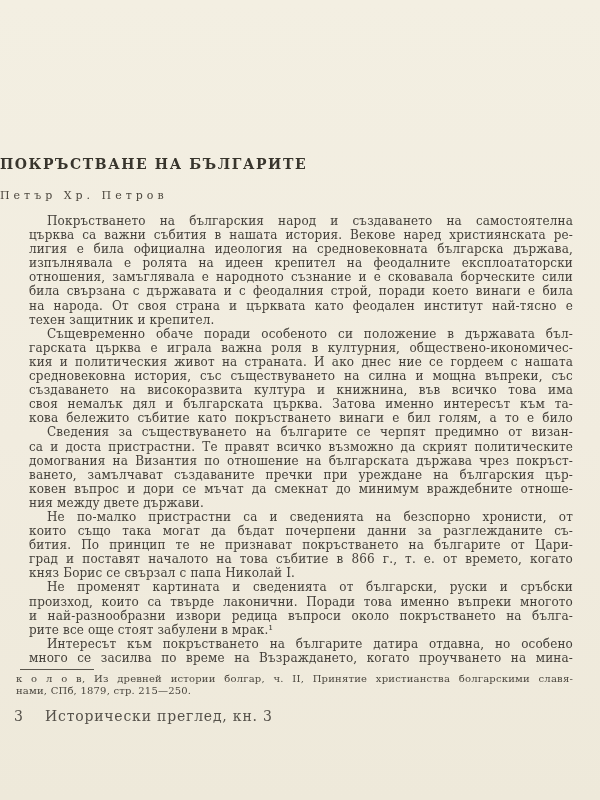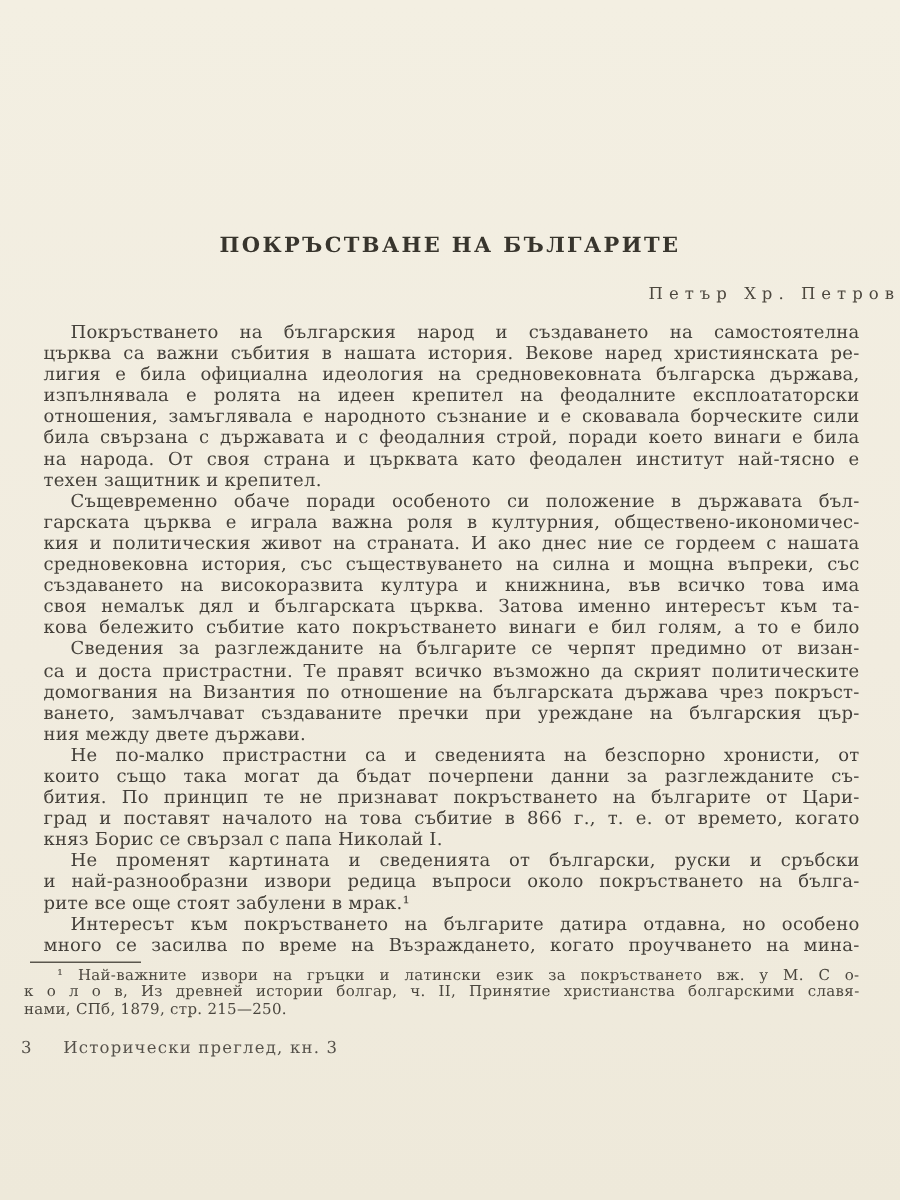--- a/index.html
+++ b/index.html
@@ -10,30 +10,30 @@
     height: 800px;
     margin: 0 auto;
     background: linear-gradient(180deg, #f3efe2 0%, #f1ecdf 55%, #eee9da 100%);
     color: #44403a;
     font-family: "DejaVu Serif", serif;
     overflow: hidden;
     box-sizing: border-box;
   }
   .title {
     margin: 156px 0 0 0;
-    text-align: center;
+    text-align: left;
     font-size: 14px;
     line-height: 17px;
     font-weight: bold;
     letter-spacing: 1.6px;
     color: #38352d;
   }
   .author {
     margin-top: 16px;
-    text-align: right;
+    text-align: left;
     font-size: 11px;
     line-height: 13px;
     letter-spacing: 4px;
     color: #4c473e;
   }
   .body {
     margin: 12px 27px 0 29px;
   }
   .line {
     font-size: 12px;
@@ -55,21 +55,21 @@
   .footnote { margin: 0 27px 0 16px; }
   .footnote .line {
     font-size: 10px;
     line-height: 11.6px;
     letter-spacing: 0.2px;
     color: #4a463e;
   }
   .footnote .line.first { text-indent: 22px; }
   .footer {
     margin: 12px 0 0 14px;
-    font-size: 11px;
+    font-size: 14px;
     letter-spacing: 0.8px;
     color: #55514a;
   }
   .footer .sig { margin-right: 16px; }
 </style>
 </head>
 <body>
 
 <div class="page">
   <h1 class="title">ПОКРЪСТВАНЕ НА БЪЛГАРИТЕ</h1>
@@ -88,46 +88,47 @@
       <div class="para">
         <div class="line first">Същевременно обаче поради особеното си положение в държавата бъл-</div>
         <div class="line">гарската църква е играла важна роля в културния, обществено-икономичес-</div>
         <div class="line">кия и политическия живот на страната. И ако днес ние се гордеем с нашата</div>
         <div class="line">средновековна история, със съществуването на силна и мощна въпреки, със</div>
         <div class="line">създаването на високоразвита култура и книжнина, във всичко това има</div>
         <div class="line">своя немалък дял и българската църква. Затова именно интересът към та-</div>
         <div class="line">кова бележито събитие като покръстването винаги е бил голям, а то е било</div>
       </div>
       <div class="para">
-        <div class="line first">Сведения за разглежданите на българите се черпят предимно от визан-</div>
+        <div class="line first">Сведения за съществуването на българите се черпят предимно от визан-</div>
         <div class="line">са и доста пристрастни. Те правят всичко възможно да скрият политическите</div>
         <div class="line">домогвания на Византия по отношение на българската държава чрез покръст-</div>
         <div class="line">ването, замълчават създаваните пречки при уреждане на българския цър-</div>
+        <div class="line">ковен въпрос и дори се мъчат да смекнат до минимум враждебните отноше-</div>
         <div class="line end">ния между двете държави.</div>
       </div>
       <div class="para">
         <div class="line first">Не по-малко пристрастни са и сведенията на безспорно хронисти, от</div>
         <div class="line">които също така могат да бъдат почерпени данни за разглежданите съ-</div>
         <div class="line">бития. По принцип те не признават покръстването на българите от Цари-</div>
         <div class="line">град и поставят началото на това събитие в 866 г., т. е. от времето, когато</div>
         <div class="line end">княз Борис се свързал с папа Николай I.</div>
       </div>
       <div class="para">
         <div class="line first">Не променят картината и сведенията от български, руски и сръбски</div>
+        <div class="line">произход, които са твърде лаконични. Поради това именно въпреки многото</div>
         <div class="line">и най-разнообразни извори редица въпроси около покръстването на бълга-</div>
         <div class="line end">рите все още стоят забулени в мрак.¹</div>
       </div>
       <div class="para">
         <div class="line first">Интересът към покръстването на българите датира отдавна, но особено</div>
         <div class="line">много се засилва по време на Възраждането, когато проучването на мина-</div>
       </div>
     </div>
   <div class="footnote-rule"></div>
   <div class="footnote">
-      <div class="line first">¹ Най-важните извори на гръцки и латински език за покръстването вж. у М. С о-</div>
       <div class="line">к о л о в, Из древней истории болгар, ч. II, Принятие христианства болгарскими славя-</div>
       <div class="line end">нами, СПб, 1879, стр. 215—250.</div>
     </div>
   <div class="footer">
     <span class="sig">3</span>
     <span class="journal">Исторически преглед, кн. 3</span>
   </div>
 </div>
 
 </body></html>

